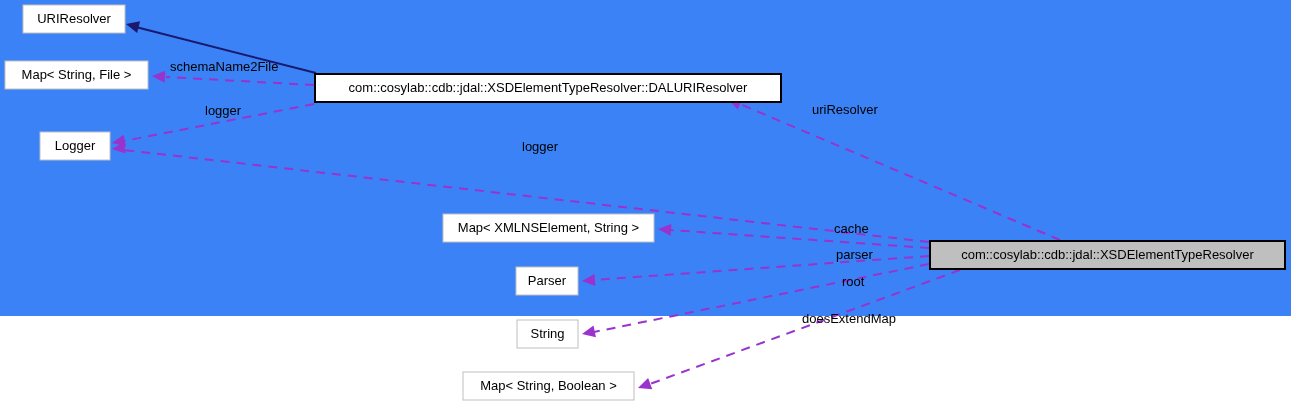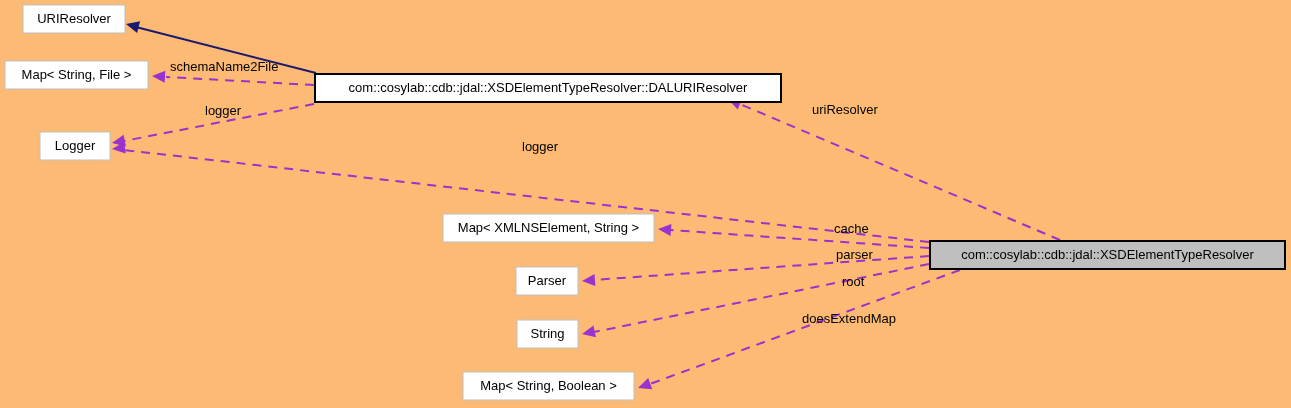--- a/index.html
+++ b/index.html
@@ -9,22 +9,22 @@
   }
   body {
     font-family: "Liberation Sans", sans-serif;
     width: 1291px;
     height: 408px;
     overflow: hidden;
   }
   #diagram-root {
     position: relative;
     width: 1291px;
-    height: 408px;
-    background: #fdba74;
+    height: 316px;
+    background: #3b82f6;
   }
   svg.graph {
     position: absolute;
     left: 0;
     top: 0;
     width: 1291px;
     height: 408px;
     display: block;
   }
   .node-rect {

